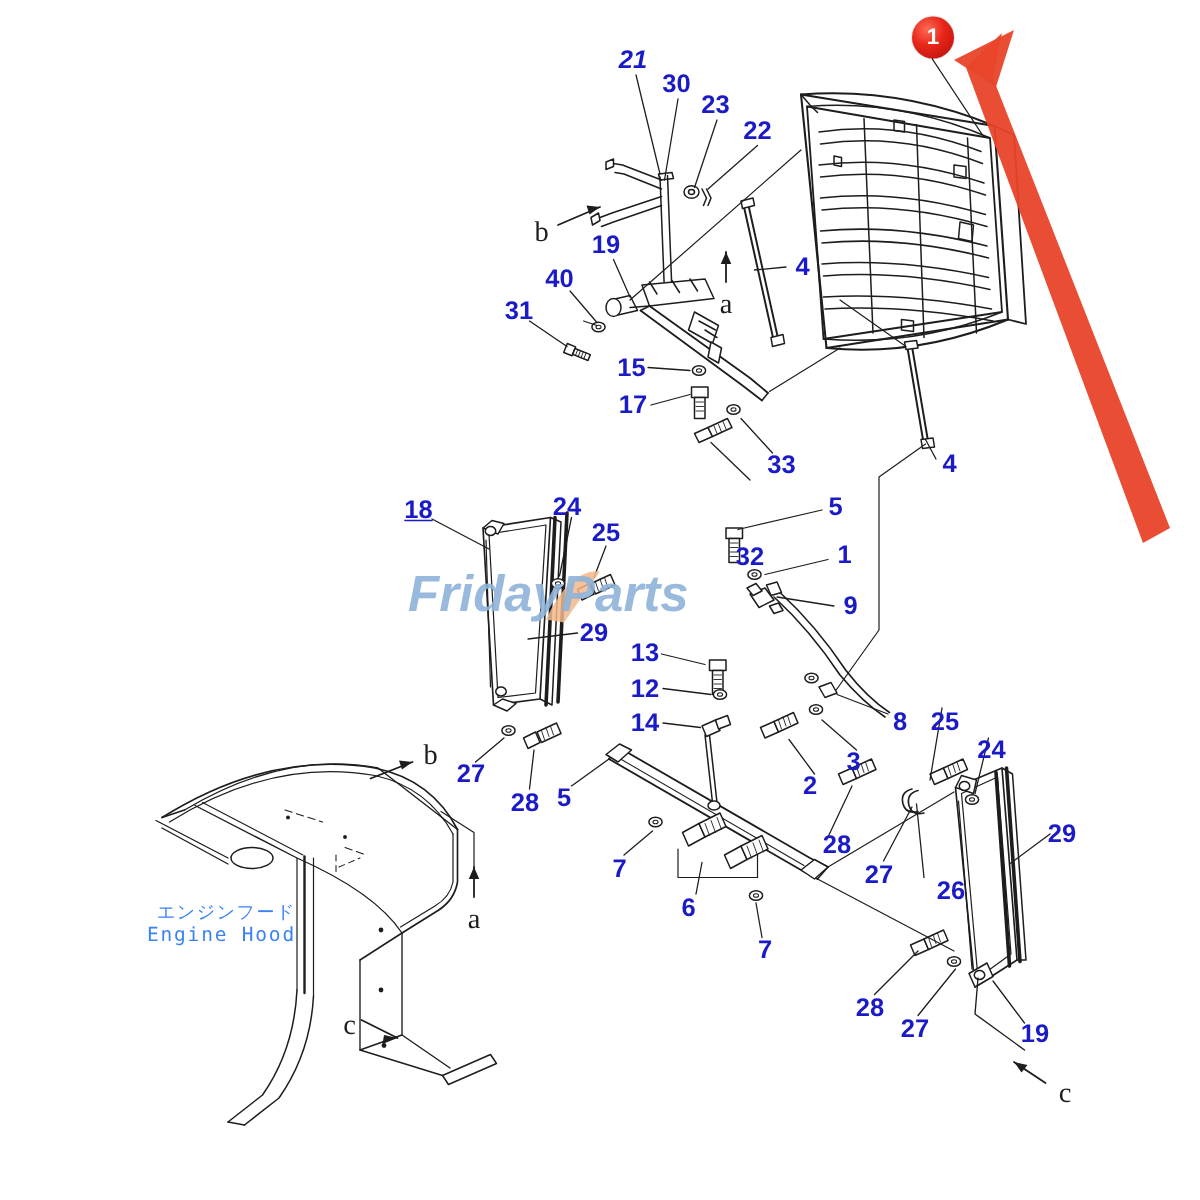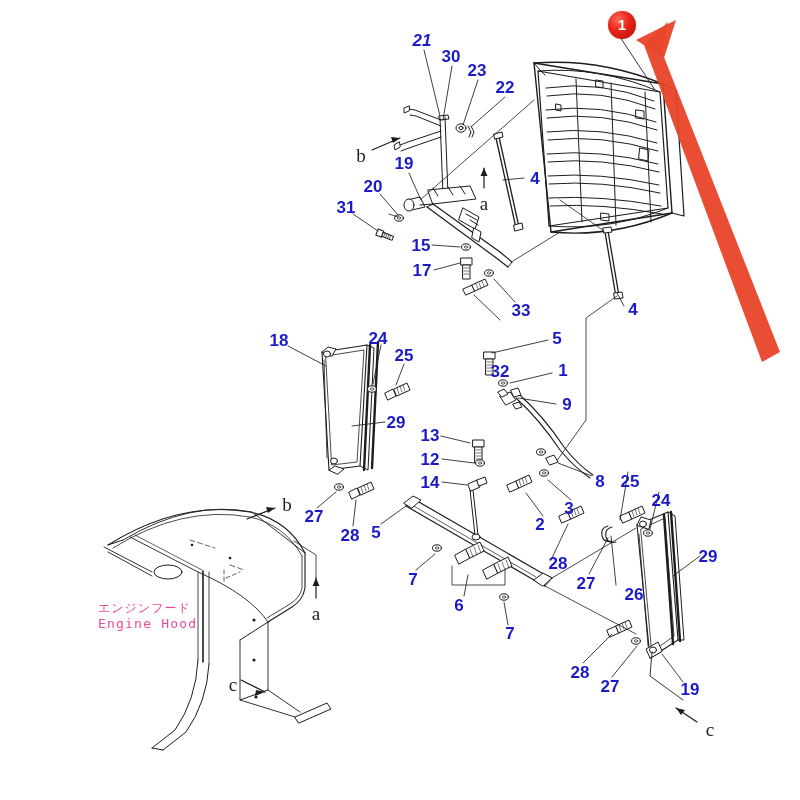--- a/index.html
+++ b/index.html
@@ -39,23 +39,24 @@
     color: #1d1d1d;
     font-family: "Liberation Serif", serif;
     font-size: 19px;
     line-height: 1;
     white-space: nowrap;
     transform: translate(-50%, -50%);
   }
   
   .caption {
     position: absolute;
-    color: #ec4899;
+    color: #3b82f6;
     white-space: nowrap;
     transform: translate(0, 0);
+    text-align: right;
   }
   .caption .jp {
     font-family: "DejaVu Sans", sans-serif;
     font-size: 12px;
     letter-spacing: 1px;
     display: block;
     line-height: 15px;
   }
   .caption .en {
     font-family: "DejaVu Sans Mono", monospace;
@@ -484,48 +485,54 @@
         <path d="M676,708 l5,7 l4,-5 z" fill="#1d1d1d" stroke="none"></path>
       </g>
     </g>
 
     <g>
       <path d="M644,45 L668,22 L662,52 L780,352 L762,362 Z" fill="#e8442a" stroke="none" opacity="0.95"></path>
       <path d="M636,40 L676,20 L664,58 Z" fill="#e8442a" stroke="none" opacity="0.95"></path>
     </g>
   </svg>
 
+  <div class="watermark">
+    <svg width="250" height="46" viewBox="0 0 250 46">
+      <path d="M92,40 Q108,6 128,8 Q118,22 104,42 Z" fill="#f2b98a" opacity=".85"></path>
+      <text x="0" y="34" font-family="Liberation Sans, sans-serif" font-size="34" font-weight="bold" font-style="italic" fill="#8fb3d9" opacity=".9">FridayParts</text>
+    </svg>
+  </div>
 
   <div class="badge" style="left:622px; top:25px;">
     <span>1</span>
   </div>
 
   <div class="caption" id="hood-caption" style="left: 98px; top: 601px;">
     <span class="jp">エンジンフード</span>
     <span class="en">Engine Hood</span>
   </div>
 
   <div id="labels">
       <div class="pnum" style="left: 422px; top: 40px; font-style: italic;">21</div>
       <div class="pnum" style="left: 451px; top: 56px;">30</div>
       <div class="pnum" style="left: 477px; top: 70px;">23</div>
       <div class="pnum" style="left: 505px; top: 87px;">22</div>
       <div class="pnum" style="left: 404px; top: 163px;">19</div>
-      <div class="pnum" style="left: 373px; top: 186px;">20</div>
+      <div class="pnum" style="left: 373px; top: 186px;">40</div>
       <div class="pnum" style="left: 346px; top: 207px;">31</div>
       <div class="pnum" style="left: 421px; top: 245px;">15</div>
       <div class="pnum" style="left: 422px; top: 270px;">17</div>
       <div class="pnum" style="left: 521px; top: 310px;">33</div>
       <div class="pnum" style="left: 500px; top: 330px; margin-top: 41px;">32</div>
       <div class="pnum" style="left: 535px; top: 178px;">4</div>
       <div class="pnum" style="left: 633px; top: 309px;">4</div>
       <div class="pnum" style="left: 557px; top: 338px;">5</div>
       <div class="pnum" style="left: 563px; top: 370px;">1</div>
       <div class="pnum" style="left: 567px; top: 404px;">9</div>
-      <div class="pnum" style="left: 279px; top: 340px;">18</div>
+      <div class="pnum" style="left: 279px; top: 340px; text-decoration: underline;">18</div>
       <div class="pnum" style="left: 378px; top: 338px;">24</div>
       <div class="pnum" style="left: 404px; top: 355px;">25</div>
       <div class="pnum" style="left: 396px; top: 422px;">29</div>
       <div class="pnum" style="left: 430px; top: 435px;">13</div>
       <div class="pnum" style="left: 430px; top: 459px;">12</div>
       <div class="pnum" style="left: 430px; top: 482px;">14</div>
       <div class="pnum" style="left: 314px; top: 516px;">27</div>
       <div class="pnum" style="left: 350px; top: 535px;">28</div>
       <div class="pnum" style="left: 376px; top: 532px;">5</div>
       <div class="pnum" style="left: 413px; top: 579px;">7</div>

